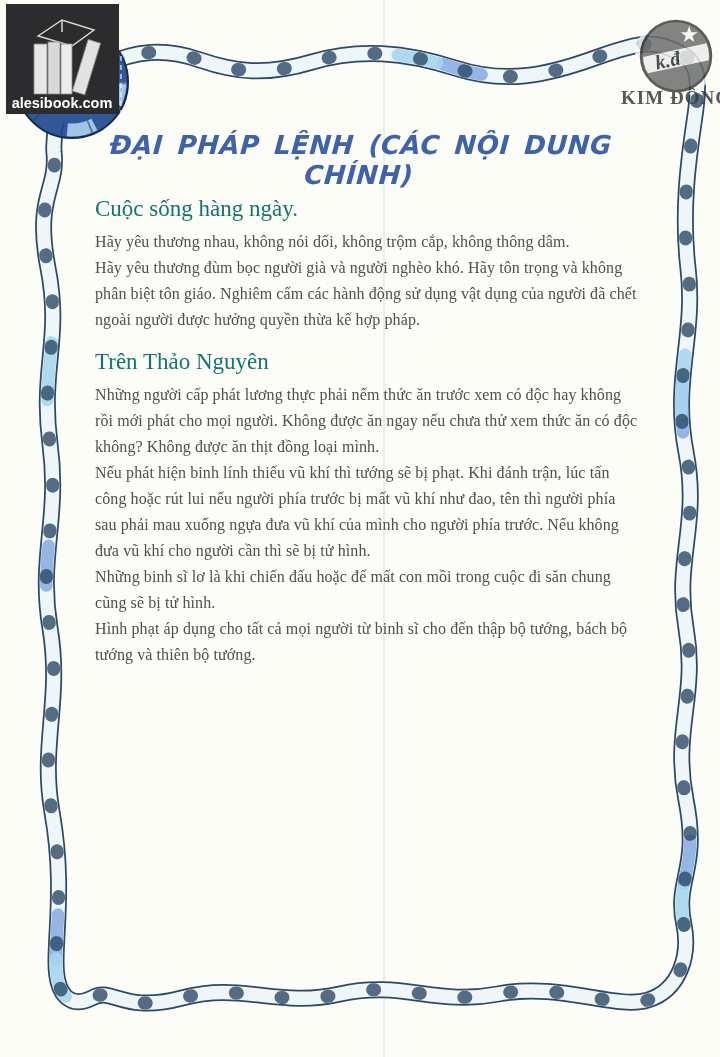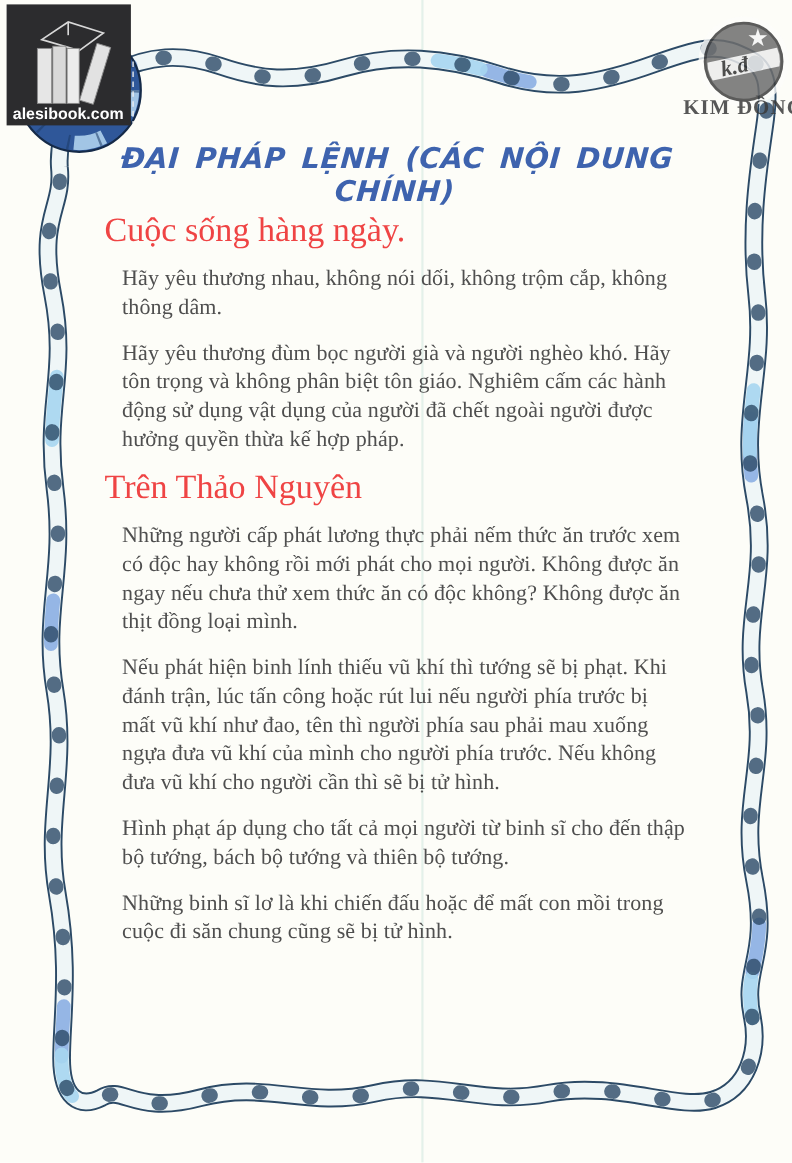--- a/index.html
+++ b/index.html
@@ -37,29 +37,29 @@
     transform: skewX(-4deg);
   }
   .content {
     position: absolute;
     left: 95px; top: 194px;
     width: 545px;
   }
   .section-heading {
     font-family: "Liberation Serif", serif;
     font-weight: normal;
-    font-size: 31px;
+    font-size: 23px;
     line-height: 30px;
-    color: #ef4444;
+    color: #0f766e;
     margin: 14px 0 5px 0;
   }
   .section:first-child .section-heading { margin-top: 0; }
   .body-paragraph {
-    margin: 16px;
-    font-size: 20px;
+    margin: 0;
+    font-size: 16px;
     line-height: 26px;
     color: #4f4f4f;
     letter-spacing: .1px;
   }
   .wm-text, .pub-caption { user-select: none; }
 </style>
 </head>
 <body>
 
 <div id="page">
@@ -146,18 +146,18 @@
       <p class="body-paragraph">Hãy yêu thương đùm bọc người già và người nghèo khó. Hãy tôn trọng và không phân biệt tôn giáo. Nghiêm cấm các hành động sử dụng vật dụng của người đã chết ngoài người được hưởng quyền thừa kế hợp pháp.</p>
     </div>
 
     <div class="section">
       <div class="section-heading">Trên Thảo Nguyên</div>
       <p class="body-paragraph">Những người cấp phát lương thực phải nếm thức ăn trước xem có độc hay không rồi mới phát cho mọi người. Không được ăn ngay nếu chưa thử xem thức ăn có độc không? Không được ăn thịt đồng loại mình.</p>
     </div>
 
     <div class="section">
       <p class="body-paragraph">Nếu phát hiện binh lính thiếu vũ khí thì tướng sẽ bị phạt. Khi đánh trận, lúc tấn công hoặc rút lui nếu người phía trước bị mất vũ khí như đao, tên thì người phía sau phải mau xuống ngựa đưa vũ khí của mình cho người phía trước. Nếu không đưa vũ khí cho người cần thì sẽ bị tử hình.</p>
+      <p class="body-paragraph">Những binh sĩ lơ là khi chiến đấu hoặc để mất con mồi trong cuộc đi săn chung cũng sẽ bị tử hình.</p>
       <p class="body-paragraph">Hình phạt áp dụng cho tất cả mọi người từ binh sĩ cho đến thập bộ tướng, bách bộ tướng và thiên bộ tướng.</p>
-      <p class="body-paragraph">Những binh sĩ lơ là khi chiến đấu hoặc để mất con mồi trong cuộc đi săn chung cũng sẽ bị tử hình.</p>
     </div>
 
   </div>
 </div>
 
 </body></html>

